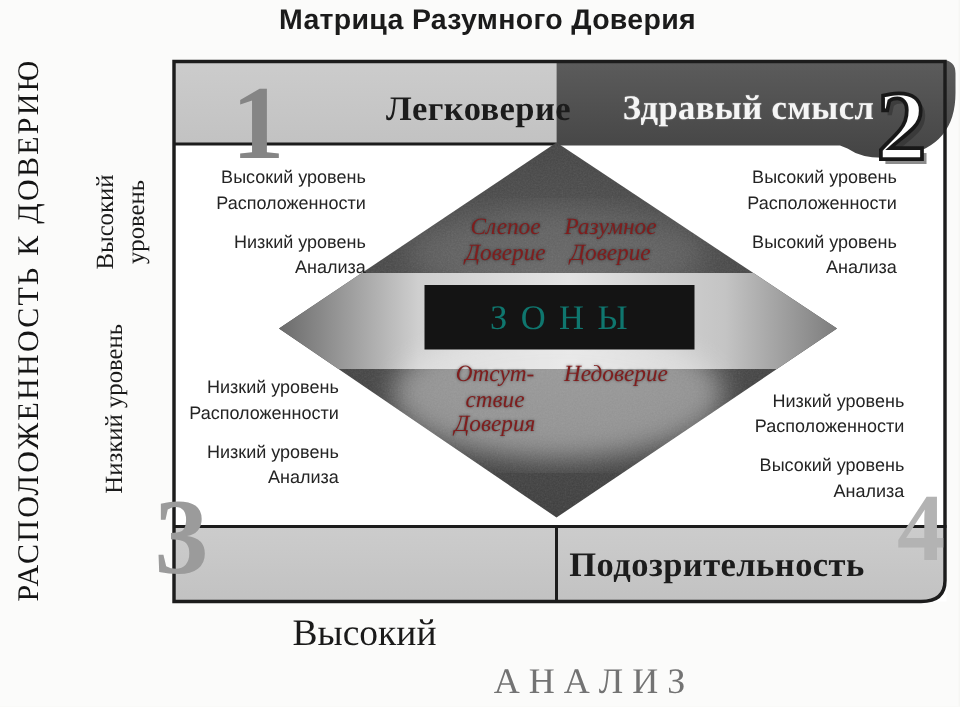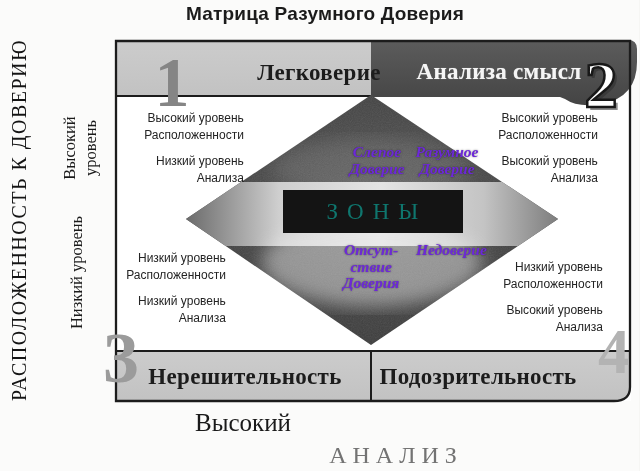--- a/index.html
+++ b/index.html
@@ -33,23 +33,23 @@
   .num4{font-size:64px;color:#b3b3b3;}
   
   .qbody{
     font-family:"Liberation Sans", sans-serif;
     font-size:12px;line-height:17px;text-align:right;color:#242424;
     z-index:5;white-space:nowrap;
   }
   .qbody .para{margin:0 0 9px 0;}
   
   .zone{
-    font-family:"Liberation Serif", serif;font-style:italic;font-weight:bold;
-    font-size:15.5px;line-height:16.5px;color:#6d28d9;z-index:5;
-    text-shadow:0 0 2px rgba(0,0,0,.5);white-space:nowrap;margin-left:40px;
+    font-family:"Liberation Serif", serif;font-style:italic;font-weight:normal;
+    font-size:15.5px;line-height:16.5px;color:#7f1d1d;z-index:5;
+    text-shadow:0 0 2px rgba(0,0,0,.5);white-space:nowrap;
   }
   .zone.centered{text-align:center;}
   .zones-word{
     font-family:"Liberation Serif", serif;font-style:normal;font-weight:normal;
     font-size:23px;letter-spacing:9px;color:#0f766e;z-index:6;white-space:nowrap;
   }
   
   .rot{transform:rotate(-90deg);transform-origin:50% 50%;}
   .y-main{
     width:360px;height:28px;text-align:center;
@@ -120,22 +120,21 @@
         <rect x="283" y="190" width="180" height="43" fill="#141414"></rect>
       </g>
     </g>
 
     <path d="M116 41 L630 41 L630 387 Q630 401 614 401 L116 401 Z" fill="none" stroke="#1c1c1c" stroke-width="2.3"></path>
   </svg>
 
   <div class="abs title">Матрица Разумного Доверия</div>
 
   <div class="abs qhead light ctr" style="left:287px;top:60px;margin-left:32px;">Легковерие</div>
-  <div class="abs qhead dark ctr" style="left:499px;top:59px;">Анализа смысл</div>
-  <div class="abs qhead light ctr" style="left:245px;top:364px;">Нерешительность</div>
+  <div class="abs qhead dark ctr" style="left:499px;top:59px;">Здравый смысл</div>
   <div class="abs qhead light ctr" style="left:478px;top:364px;">Подозрительность</div>
 
   <div class="abs numeral num1 ctr" style="left:172px;top:48px;">1</div>
   <div class="abs numeral num2 ctr" style="left:601px;top:52px;">2</div>
   <div class="abs numeral num3 ctr" style="left:121px;top:322px;">3</div>
   <div class="abs numeral num4 ctr" style="left:614px;top:320px;">4</div>
 
   <div class="abs qbody ctr" style="left:194px;top:110px;">
     <div class="para">
       <div>Высокий уровень</div>

